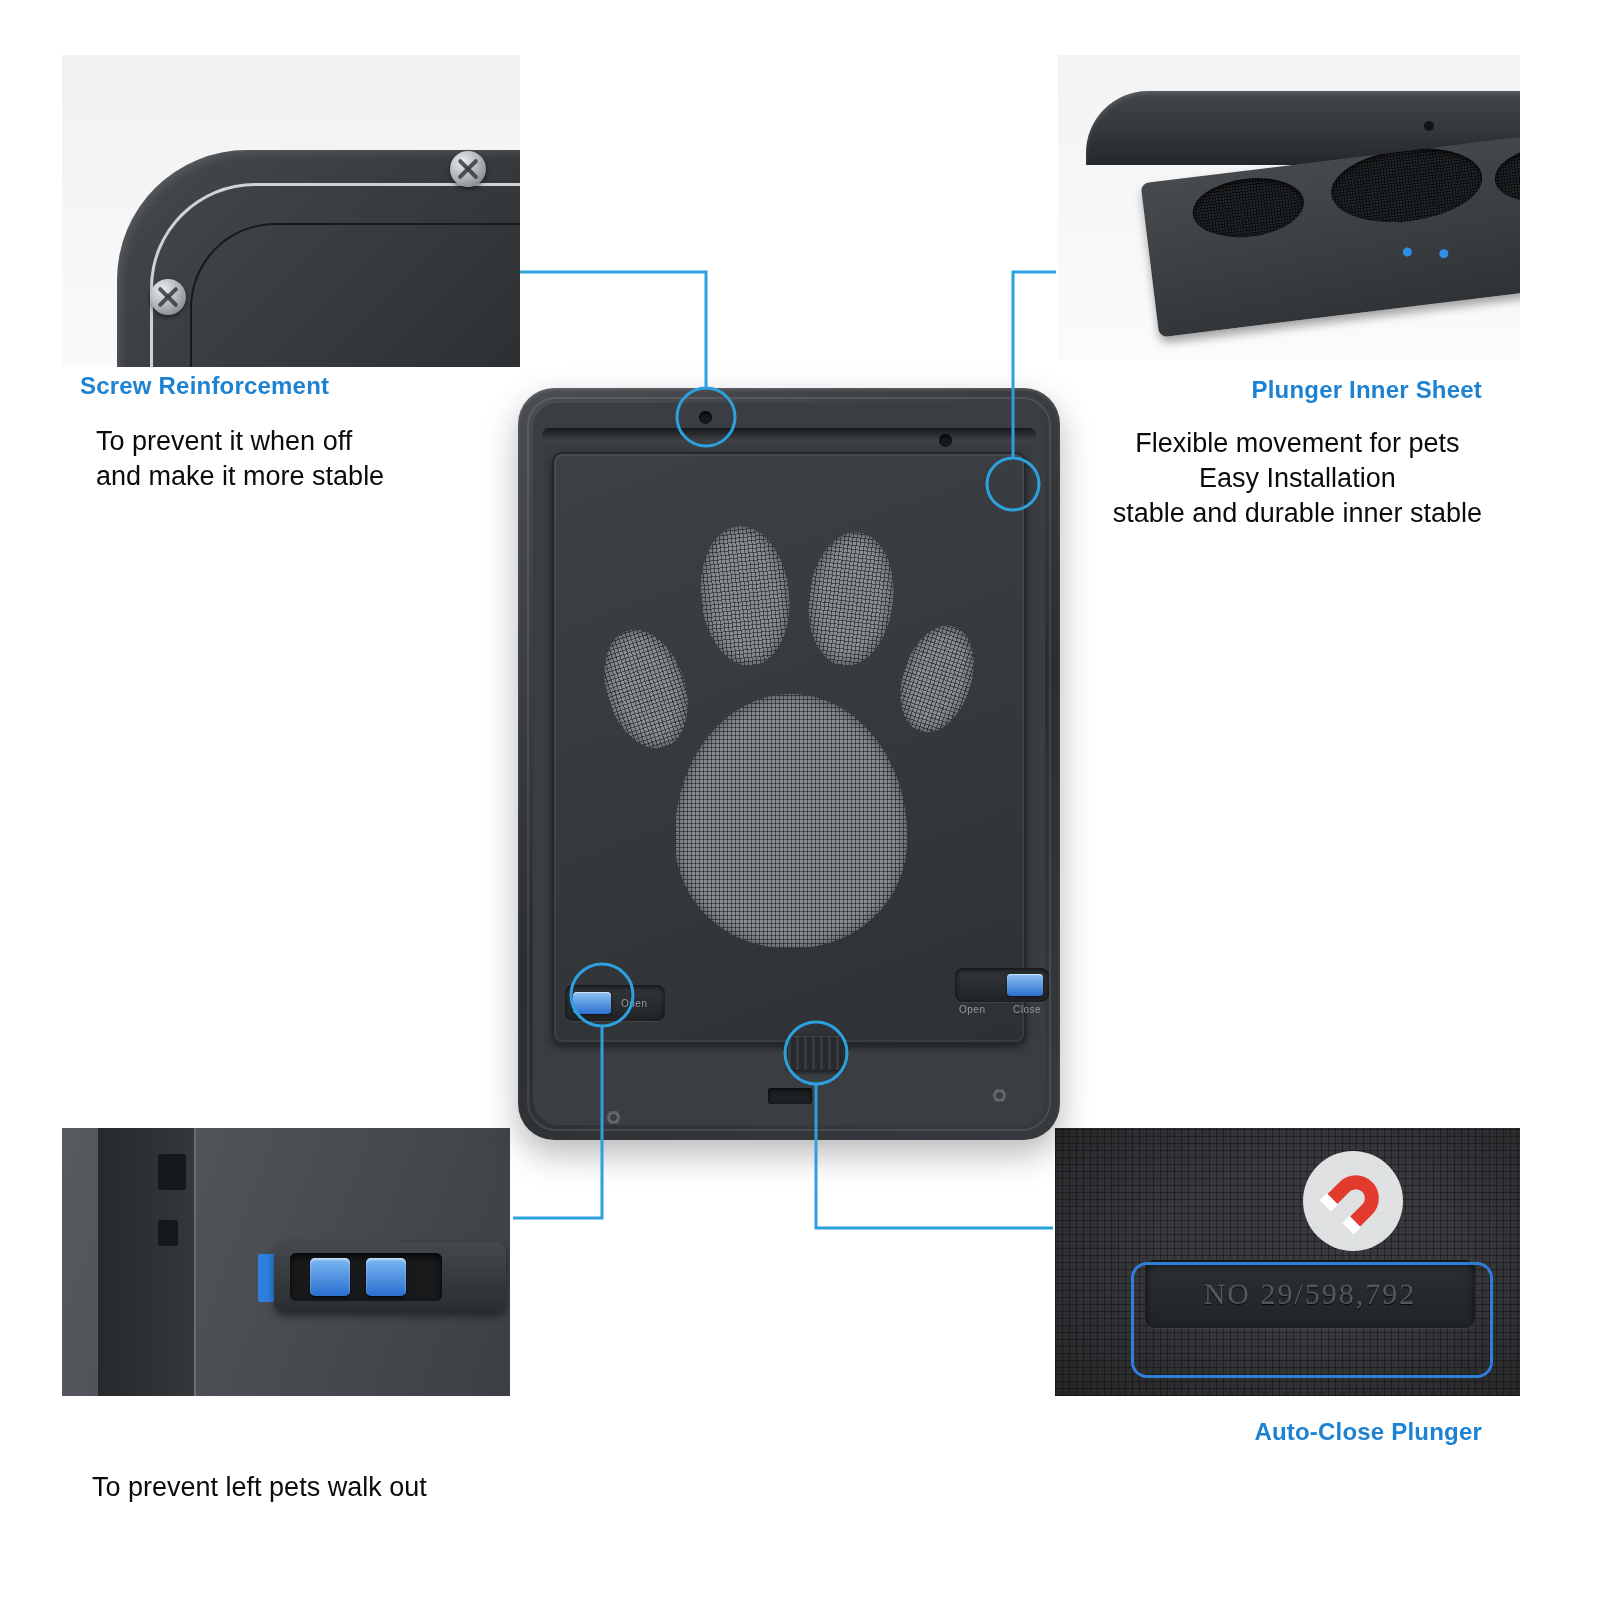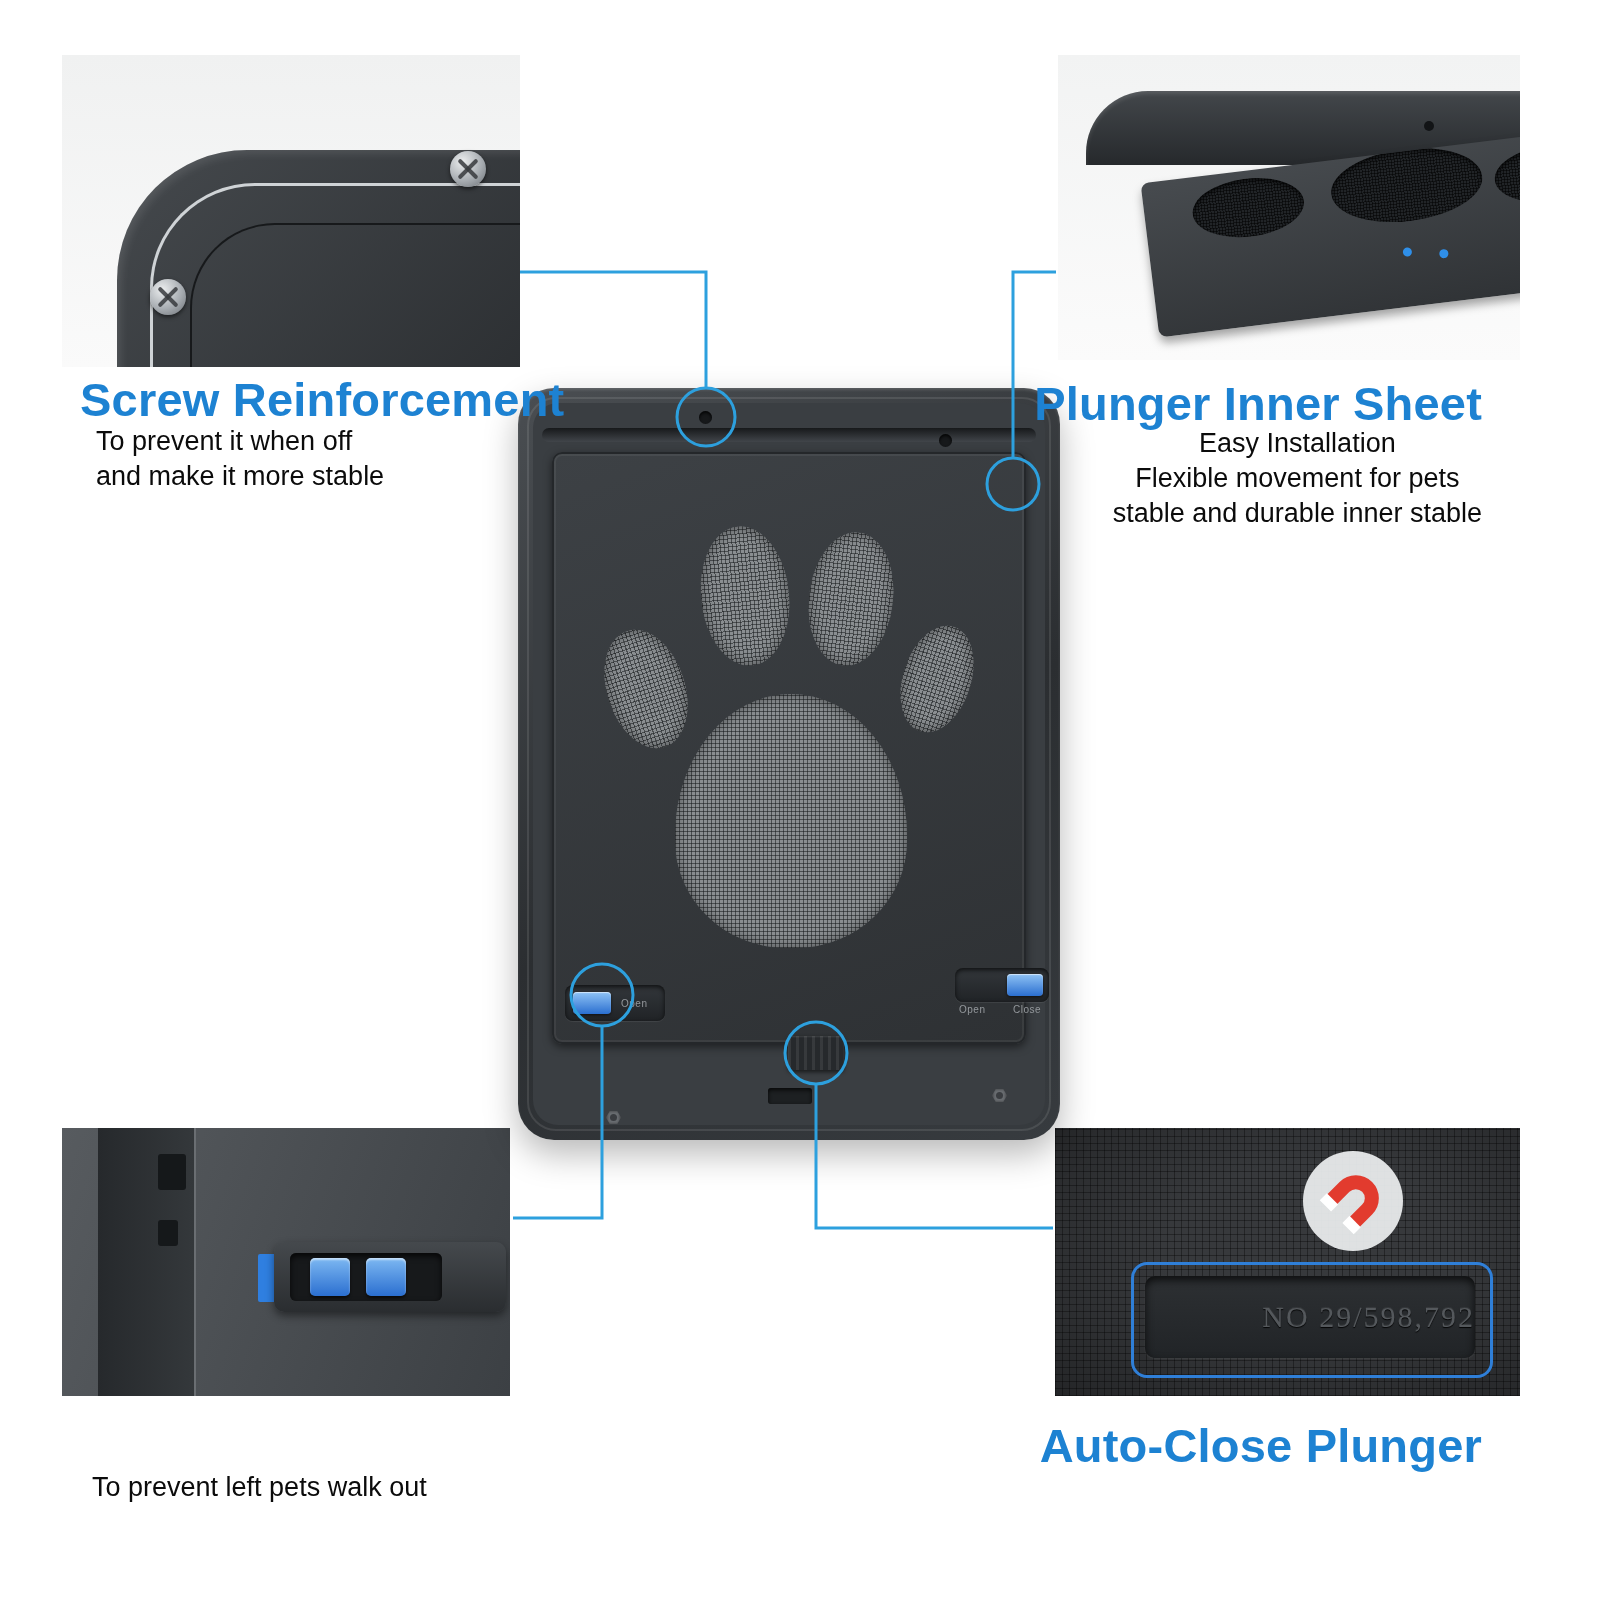--- a/index.html
+++ b/index.html
@@ -101,30 +101,30 @@
   .bl-knob{position:absolute;width:40px;height:38px;border-radius:5px;top:5px;
            background:linear-gradient(180deg,#7db8f2,#2b6fd0);
            box-shadow:inset 0 2px 2px rgba(255,255,255,.55),0 2px 3px rgba(0,0,0,.6);}
 
   
   .inset-br{left:1055px;top:1128px;width:465px;height:268px;background-color:#37393c;
             background-image:repeating-linear-gradient(0deg,rgba(0,0,0,.35) 0 1px,transparent 1px 7px),
                              repeating-linear-gradient(90deg,rgba(0,0,0,.35) 0 1px,transparent 1px 7px);}
   .br-vignette{position:absolute;inset:0;background:radial-gradient(ellipse at 55% 45%,transparent 40%,rgba(0,0,0,.35) 100%);}
   .magnet-badge{position:absolute;left:245px;top:20px;width:106px;height:106px;}
-  .plate{position:absolute;left:90px;top:148px;width:330px;height:82px;border-radius:10px;
+  .plate{position:absolute;left:90px;top:132px;width:330px;height:68px;border-radius:10px;
          background:linear-gradient(180deg,#2d3033,#212427);
          box-shadow:inset 0 4px 8px rgba(0,0,0,.75),0 1px 2px rgba(255,255,255,.08);
-         display:flex;align-items:center;justify-content:flex-end;}
+         display:flex;align-items:center;justify-content:center;}
   .plate-text{font-family:"Liberation Serif",serif;font-size:30px;letter-spacing:2px;color:#54585c;
               text-shadow:0 1px 1px rgba(0,0,0,.9),0 -1px 1px rgba(255,255,255,.08);}
   .plate-outline{position:absolute;left:76px;top:134px;width:356px;height:110px;border:3px solid #2f7fd8;border-radius:16px;}
 
   
-  .feature-title{position:absolute;z-index:4;font-size:47px;font-weight:700;color:#1d82d2;letter-spacing:.2px;}
+  .feature-title{position:absolute;z-index:4;font-size:24px;font-weight:700;color:#1d82d2;letter-spacing:.2px;}
   .feature-body{position:absolute;z-index:4;font-size:27px;font-weight:500;color:#0b0b0b;line-height:1.3;}
   .align-right{text-align:center;}
 </style>
 </head>
 <body>
 
 <div class="page">
 
   <div class="inset inset-tl">
     <div class="tl-corner"></div>
@@ -233,22 +233,22 @@
   </svg>
 
   <div class="feature-title" style="left:80px;top:372px;">Screw Reinforcement</div>
   <div class="feature-body" style="left:96px;top:424px;">
     <div>To prevent it when off</div>
     <div>and make it more stable</div>
   </div>
 
   <div class="feature-title align-right" style="right:118px;top:376px;">Plunger Inner Sheet</div>
   <div class="feature-body align-right" style="right:118px;top:426px;">
+    <div>Flexible movement for pets</div>
     <div>Easy Installation</div>
-    <div>Flexible movement for pets</div>
     <div>stable and durable inner stable</div>
   </div>
 
   <div class="feature-body" style="left:92px;top:1470px;">
     <div>To prevent left pets walk out</div>
   </div>
 
   <div class="feature-title align-right" style="right:118px;top:1418px;">Auto-Close Plunger</div>
 
 </div>

